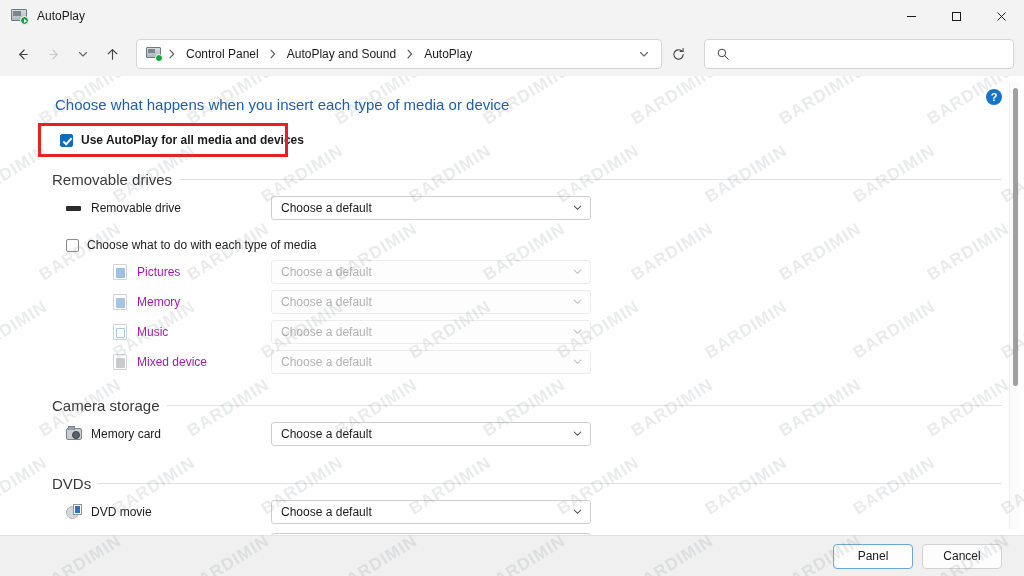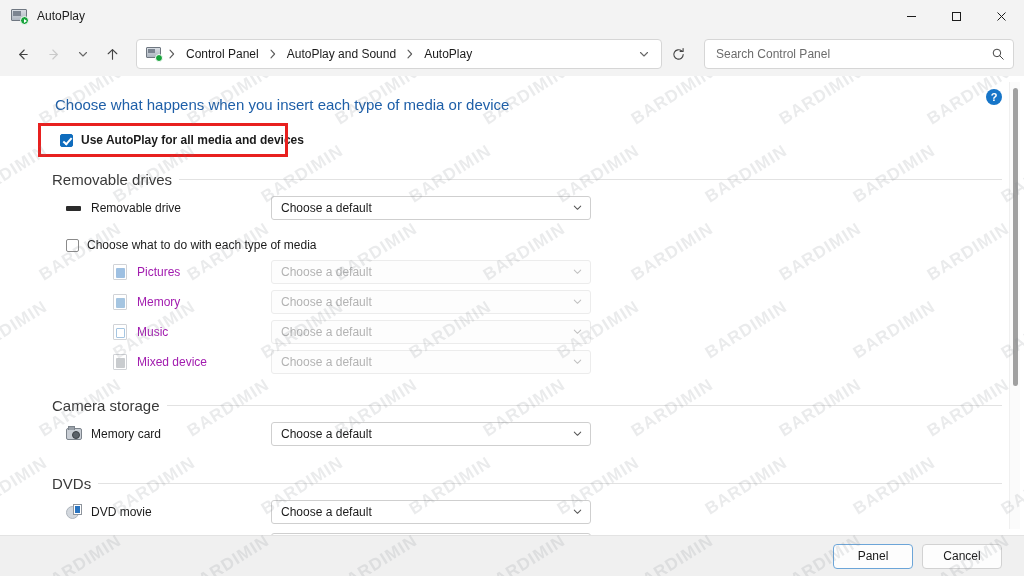--- a/index.html
+++ b/index.html
@@ -617,21 +617,20 @@
     </div>
 
     <div class="navbtn">
       <svg width="15" height="15" viewBox="0 0 16 16">
         <path d="M13 8a5 5 0 1 1-1.6-3.7" fill="none" stroke="#444" stroke-width="1.2" stroke-linecap="round"></path>
         <path d="M12.9 1.6v3.1H9.8" fill="none" stroke="#444" stroke-width="1.2" stroke-linecap="round" stroke-linejoin="round"></path>
       </svg>
     </div>
 
     <div class="searchbox">
-      <input class="search-input" type="text" placeholder="Search Control Panel" style="">
       <svg width="14" height="14" viewBox="0 0 16 16">
         <circle cx="6.8" cy="6.8" r="4.3" fill="none" stroke="#3b3b3b" stroke-width="1.1"></circle>
         <line x1="10" y1="10" x2="14" y2="14" stroke="#3b3b3b" stroke-width="1.1" stroke-linecap="round"></line>
       </svg>
     </div>
   </div>
 
   <div class="content">
 
     <div class="help-icon">?</div>

